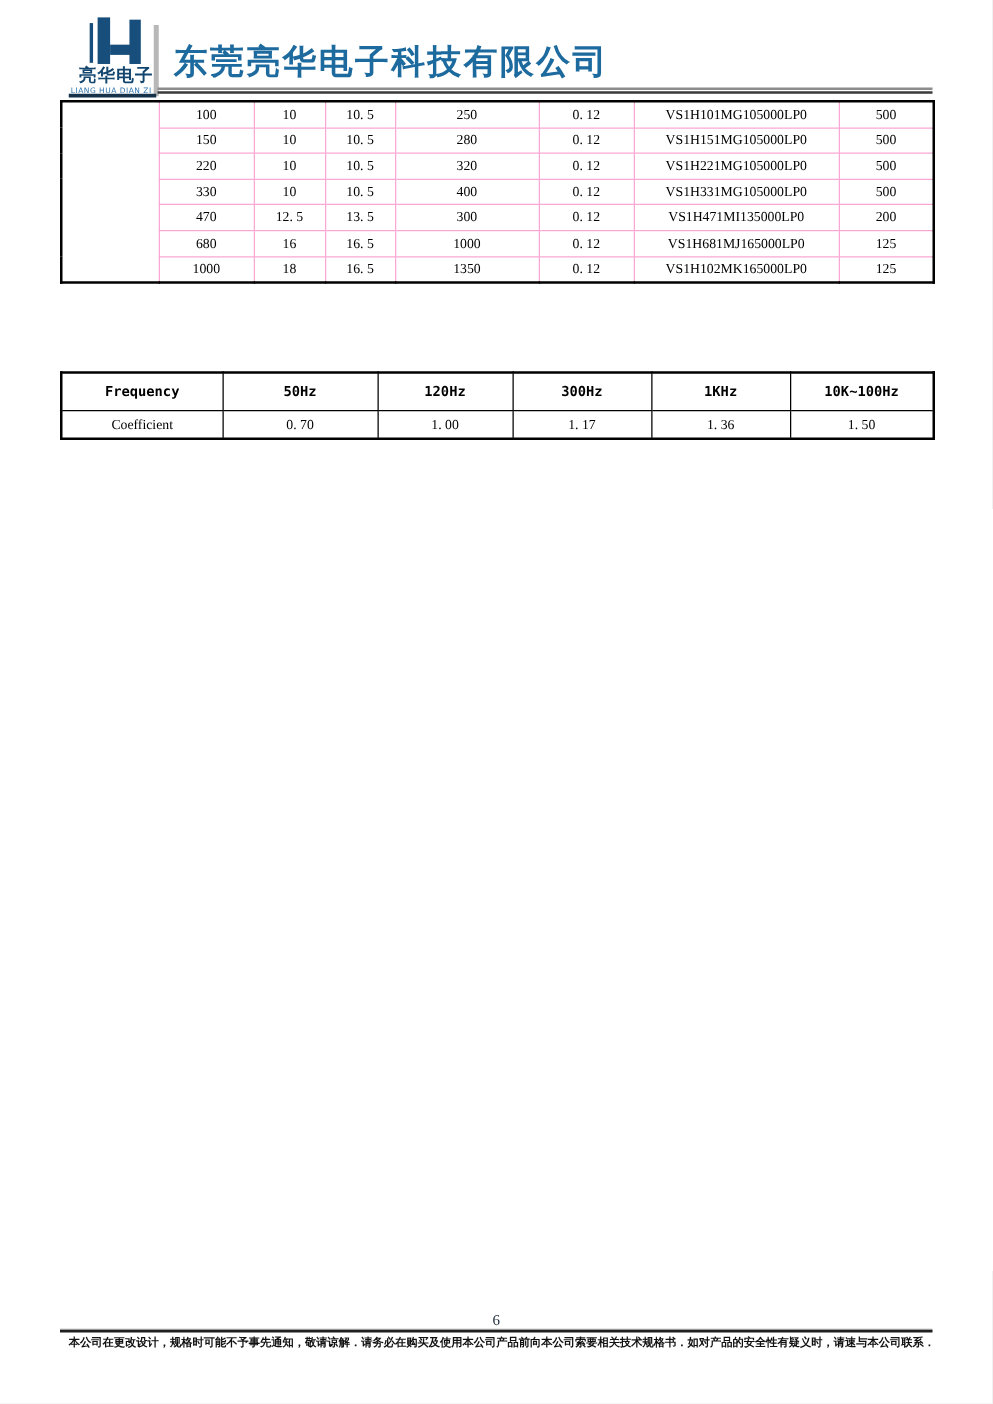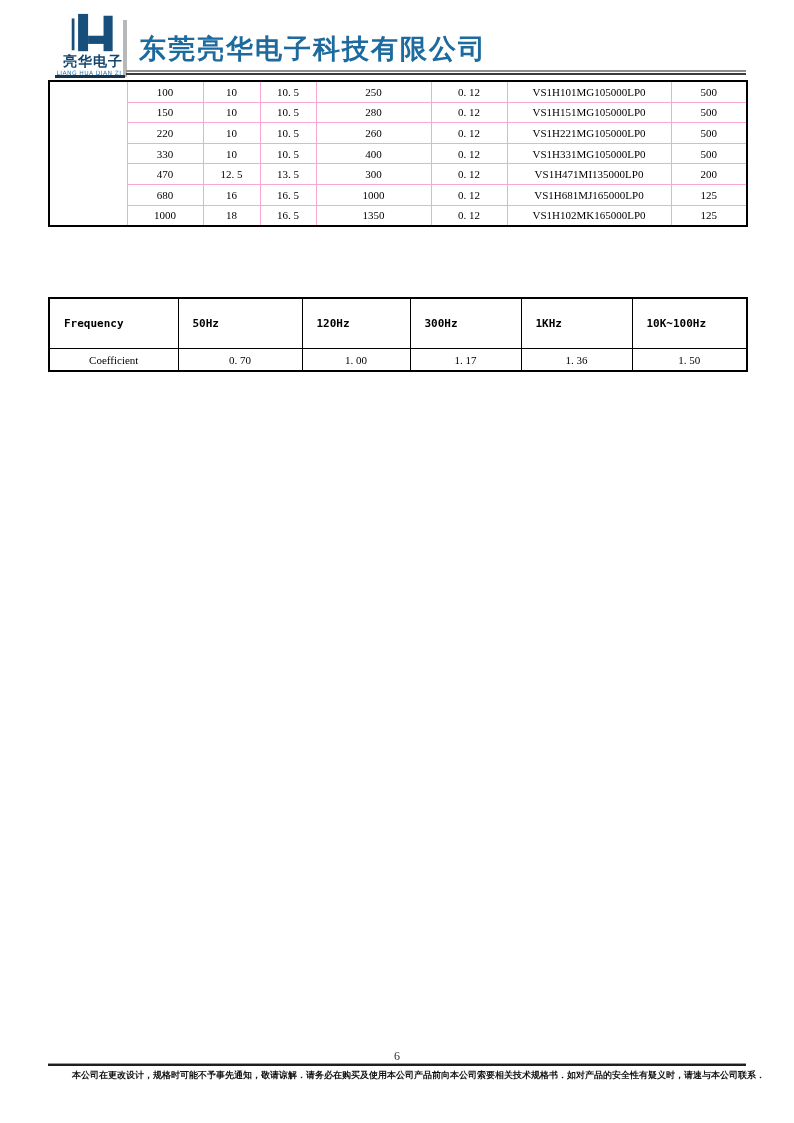--- a/index.html
+++ b/index.html
@@ -47,39 +47,38 @@
     position:absolute;left:48px;top:265px;
     font-family:"DejaVu Sans Mono",monospace;
     font-size:12.5px;font-weight:bold;white-space:nowrap;
   }
   .section-heading .bullet{font-size:13px;margin-right:1px;}
 
   .freq-table{
     position:absolute;left:48px;top:297px;width:698px;
     font-size:11px;border:2px solid #000;
   }
-  .freq-table th{border:1px solid #000;text-align:left;vertical-align:middle;height:21px;
-                 padding:14px;font-family:"DejaVu Sans Mono",monospace;font-size:11px;font-weight:bold;white-space:nowrap;}
+  .freq-table th{border:1px solid #000;text-align:center;vertical-align:middle;height:21px;
+                 padding:4px;font-family:"DejaVu Sans Mono",monospace;font-size:11px;font-weight:bold;white-space:nowrap;}
   .freq-table td{border:1px solid #000;text-align:center;vertical-align:middle;height:21px;
                  padding:0;white-space:nowrap;}
 
   
   .page-number{
     position:absolute;left:0;top:1049px;width:794px;
     text-align:center;font-size:12px;line-height:14px;color:#1b2a3a;
   }
   .footer-rule{position:absolute;left:48px;top:1063px;width:698px;}
   .footer-rule .l1{height:1px;background:#9a9a9a;}
   .footer-rule .l2{height:2px;background:#1f1f1f;}
   .disclaimer{
     position:absolute;left:55px;top:1070px;width:710px;
-    font-family:Liberation Serif, serif;
+    font-family:Liberation Mono, monospace;
     font-size:9px;font-weight:bold;line-height:1.25;color:#111;
     letter-spacing:0;
-    text-align:right;
   }
 </style>
 </head>
 <body>
 
 <div class="page">
 
   <div class="logo">
     <svg class="logo-mark" width="52" height="40" viewBox="0 0 56 44" xmlns="http://www.w3.org/2000/svg">
       <g fill="#174e7b">
@@ -130,21 +129,21 @@
           <td>10. 5</td>
           <td>280</td>
           <td>0. 12</td>
           <td>VS1H151MG105000LP0</td>
           <td>500</td>
         </tr>
         <tr>
           <td>220</td>
           <td>10</td>
           <td>10. 5</td>
-          <td>260</td>
+          <td>320</td>
           <td>0. 12</td>
           <td>VS1H221MG105000LP0</td>
           <td>500</td>
         </tr>
         <tr>
           <td>330</td>
           <td>10</td>
           <td>10. 5</td>
           <td>400</td>
           <td>0. 12</td>

